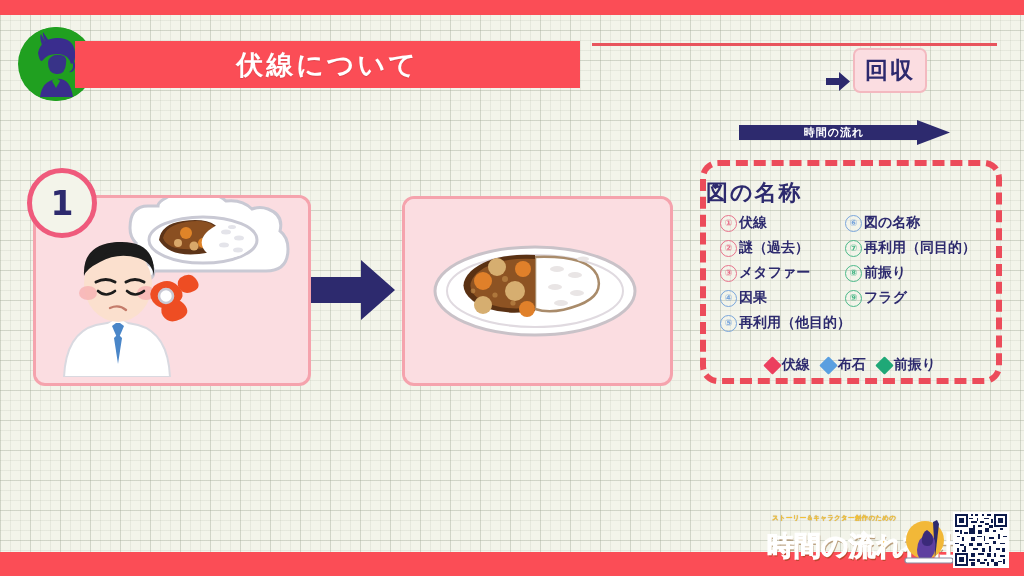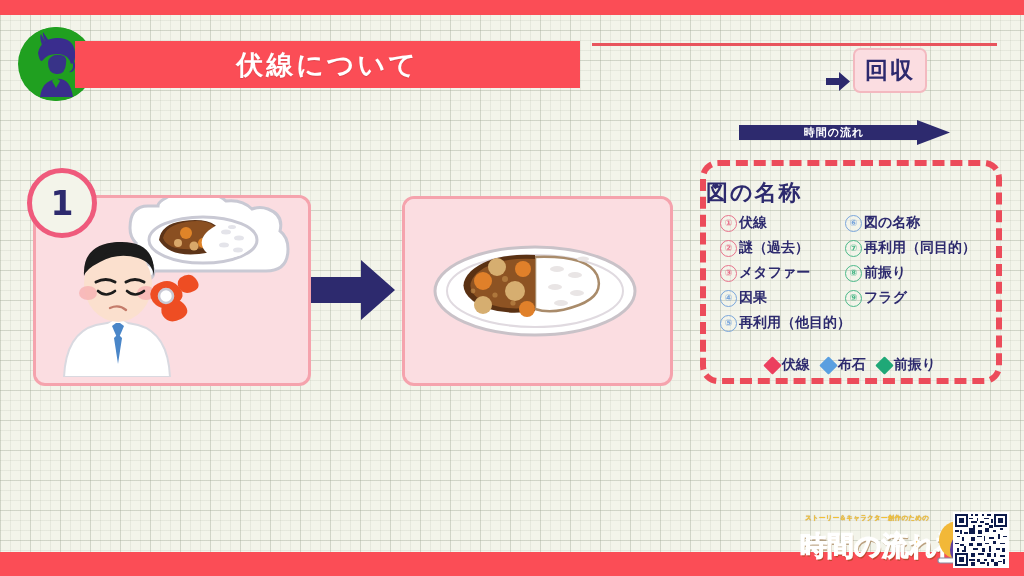--- a/index.html
+++ b/index.html
@@ -108,21 +108,21 @@
   .badge{
     position:absolute;left:27px;top:168px;width:60px;height:60px;border-radius:50%;
     border:5px solid #ef5a7c;background:#f3f4ea;
     display:flex;align-items:center;justify-content:center;
     color:#2d2a6e;font-size:33px;font-weight:bold;
   }
   .big-arrow{position:absolute;left:311px;top:260px;width:84px;height:60px;}
 
   
   .logo{
-    position:absolute;left:763px;top:512px;width:185px;height:56px;margin-left:33px;
+    position:absolute;left:763px;top:512px;width:185px;height:56px;
   }
   .logo-tag{
     position:absolute;left:9px;top:2px;width:140px;
     color:#f6c231;font-size:6.5px;font-weight:bold;letter-spacing:.3px;white-space:nowrap;
     text-shadow:0 0 1px rgba(120,80,0,.6);
   }
   .logo-main{
     position:absolute;left:4px;top:16px;
     font-size:27px;font-weight:bold;letter-spacing:0px;white-space:nowrap;
     color:#f7b733;

